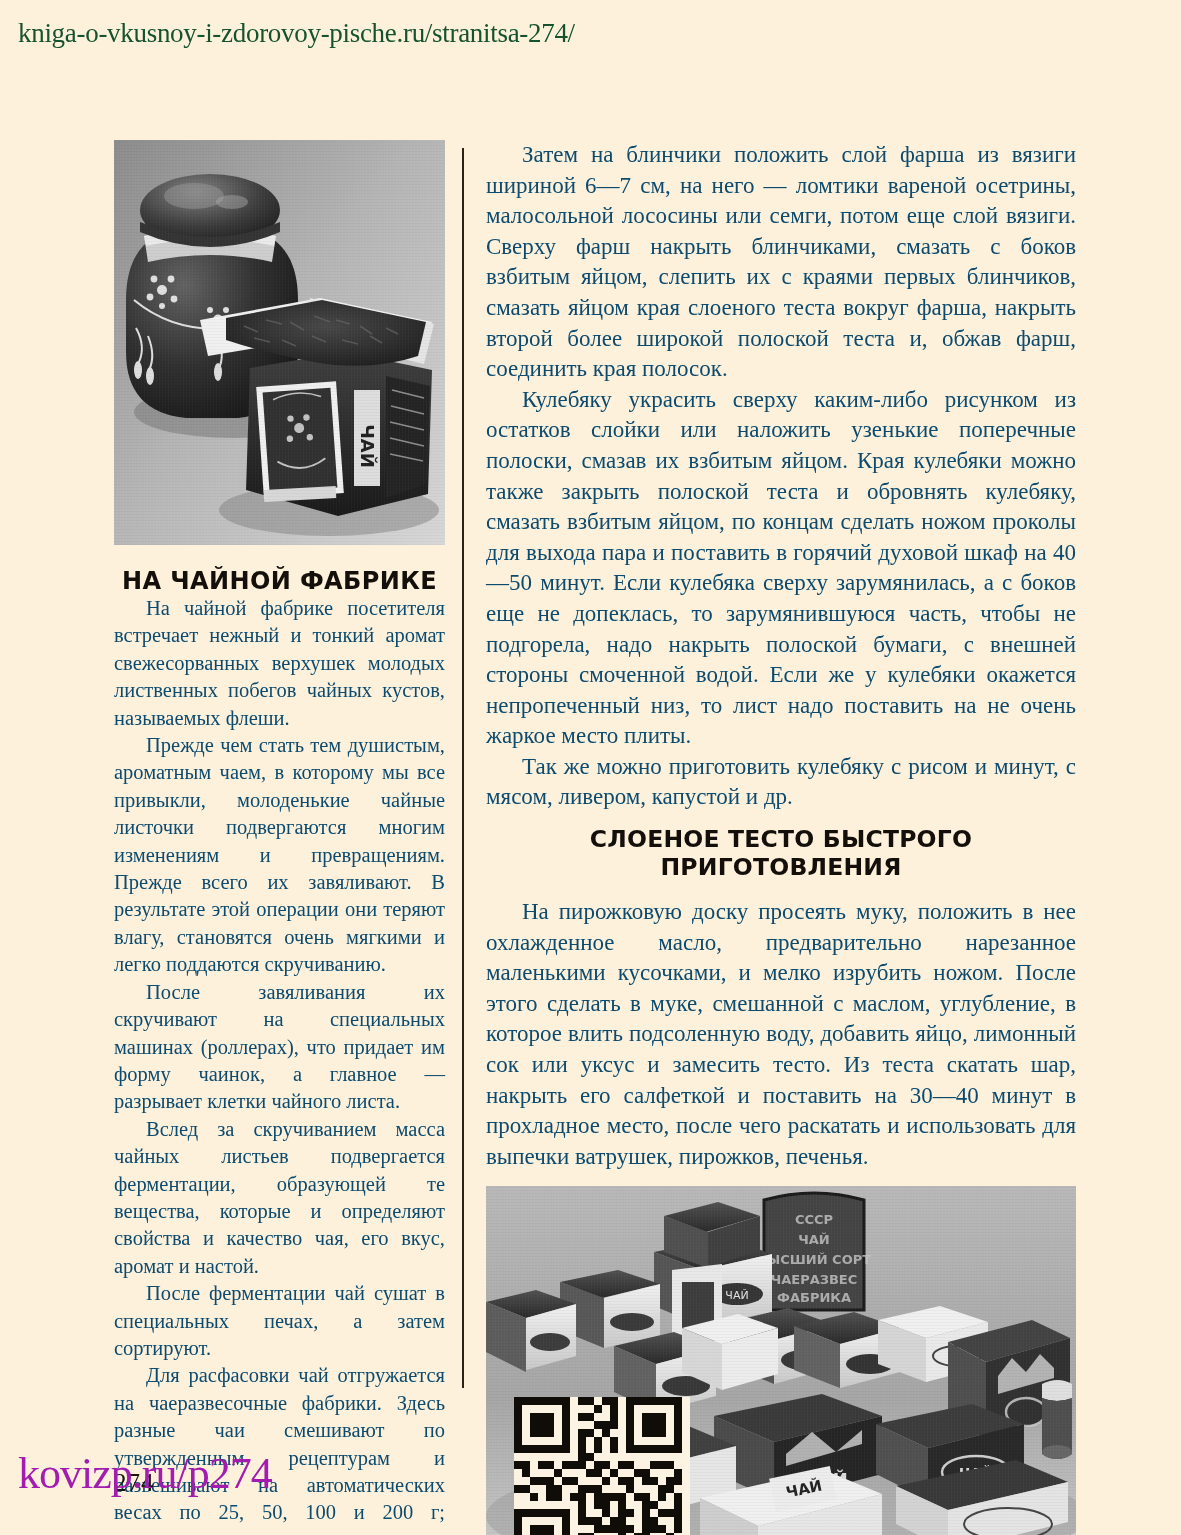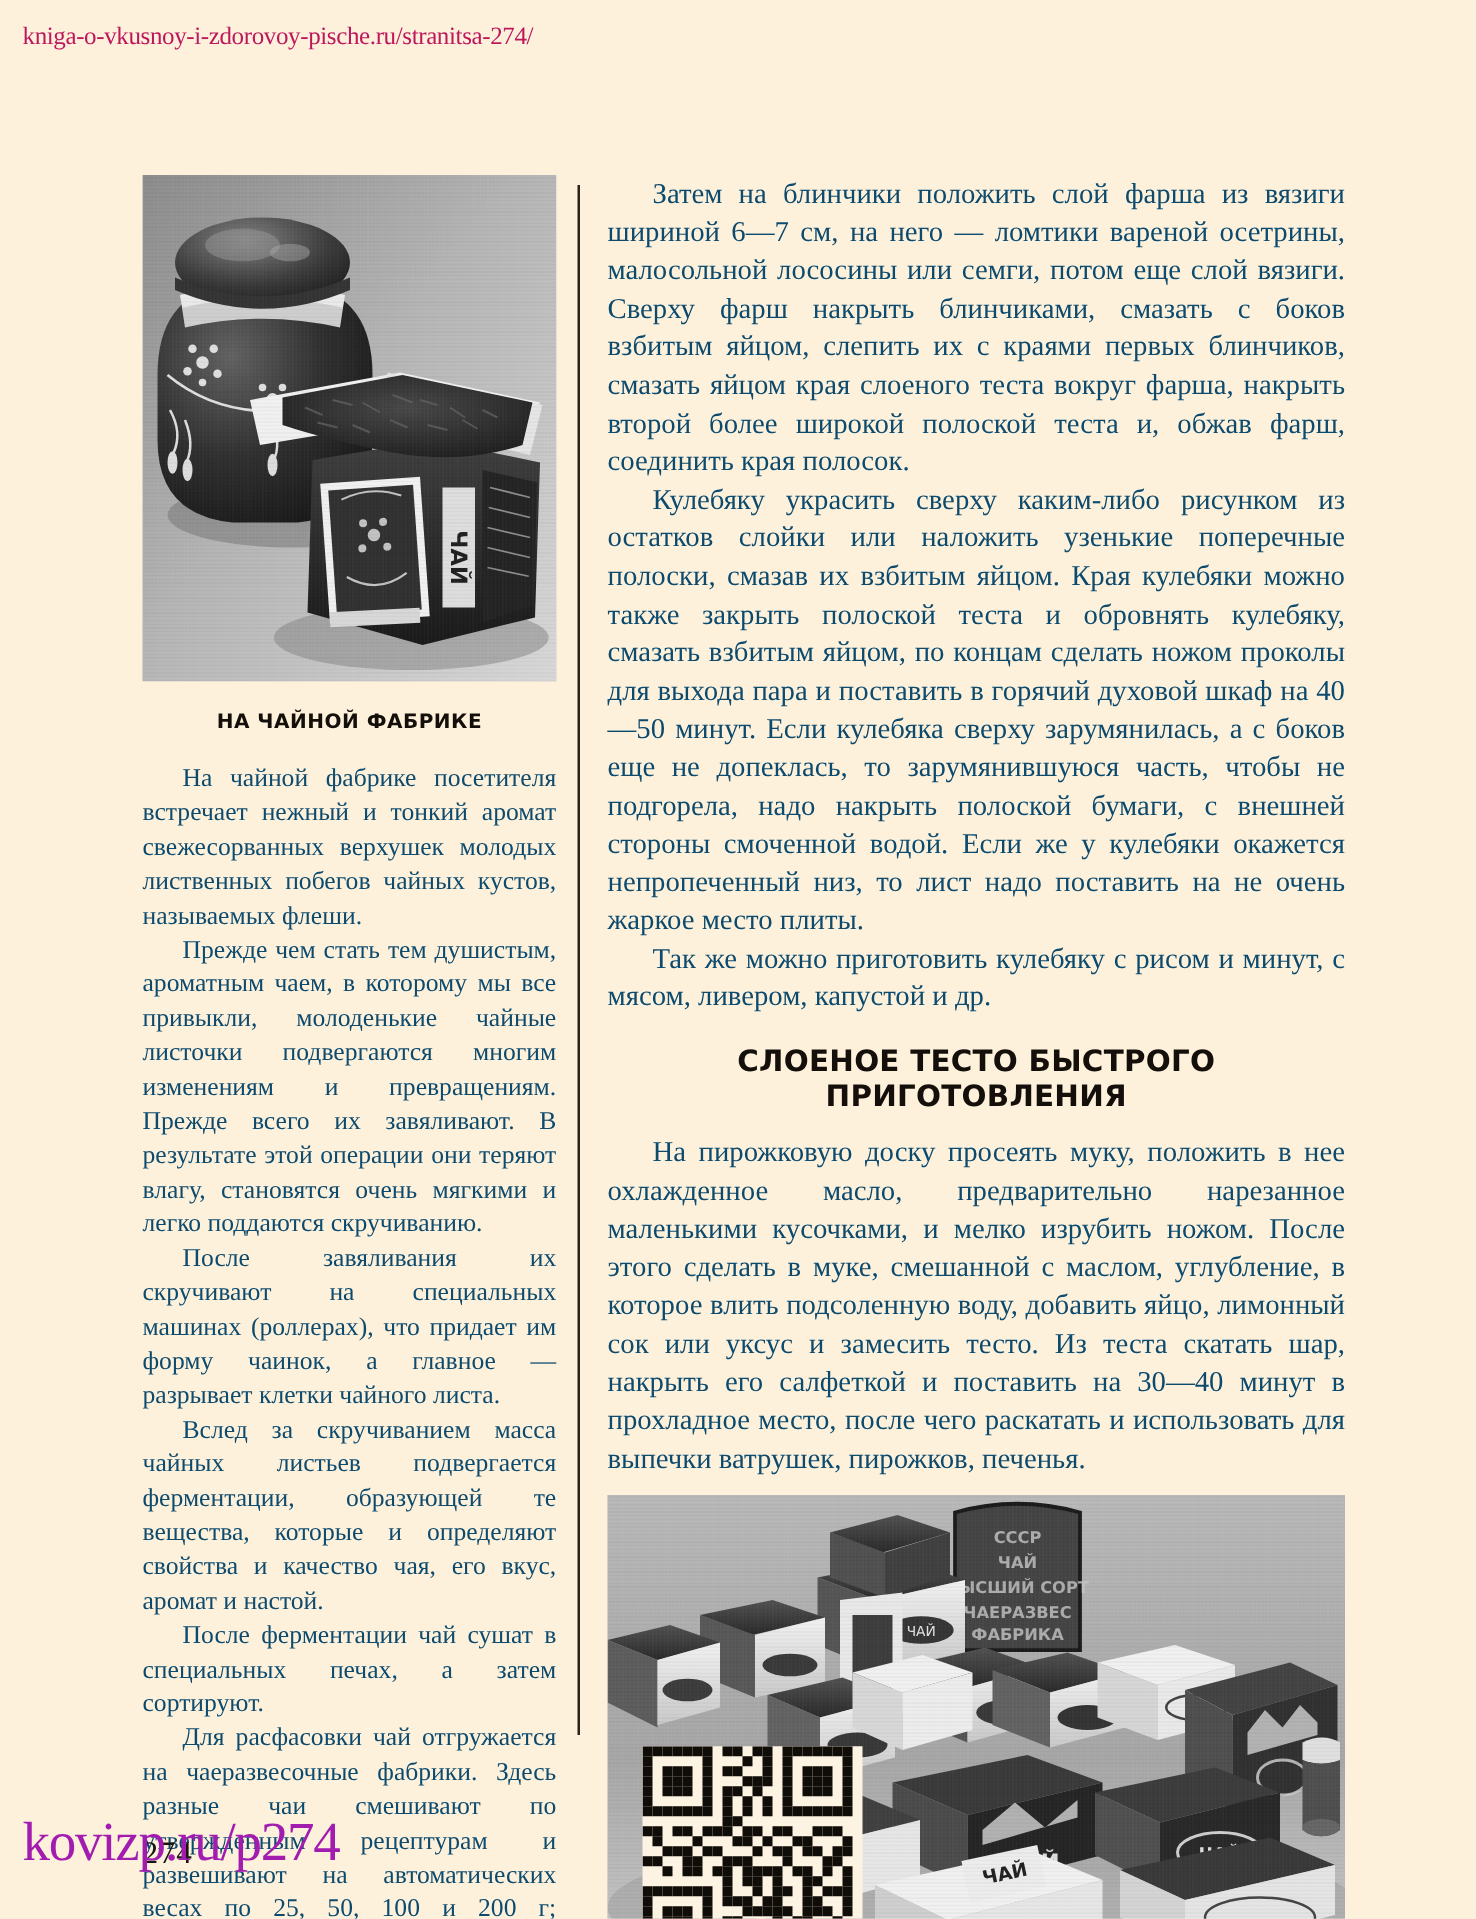--- a/index.html
+++ b/index.html
@@ -16,23 +16,23 @@
     position: relative;
     overflow: hidden;
   }
 
   
   .header-url {
     position: absolute;
     left: 18px;
     top: 18px;
     font-family: "Liberation Serif", "DejaVu Serif", serif;
-    font-size: 20px;
+    font-size: 27px;
     letter-spacing: -0.3px;
-    color: #be185d;
+    color: #14532d;
     white-space: nowrap;
   }
 
   
   .page-sheet {
     position: absolute;
     left: 0;
     top: 70px;
     width: 1181px;
     height: 1395px;
@@ -90,30 +90,30 @@
     opacity: .5;
     background-image:
       repeating-linear-gradient(0deg, rgba(0,0,0,.055) 0 1px, transparent 1px 3px),
       repeating-linear-gradient(90deg, rgba(255,255,255,.05) 0 1px, transparent 1px 3px);
   }
 
   
   h2.section-heading {
     font-family: "DejaVu Sans", "Liberation Sans", sans-serif;
     font-weight: bold;
-    font-size: 16px;
+    font-size: 24px;
     letter-spacing: 0.4px;
     text-align: center;
-    margin: 0 0 24px 0;
+    margin: 0 0 0 0;
     color: #140f0a;
   }
   h2.section-heading.right {
     font-size: 23.5px;
     letter-spacing: 0.2px;
-    margin: 22px 0 16px 0;
+    margin: 12px 0 16px 0;
   }
 
   
   p.body-par {
     margin: 0;
     text-indent: 34px;
     text-align: justify;
     font-size: 21.5px;
     line-height: 27.5px;
     color: #0c4a6e;

